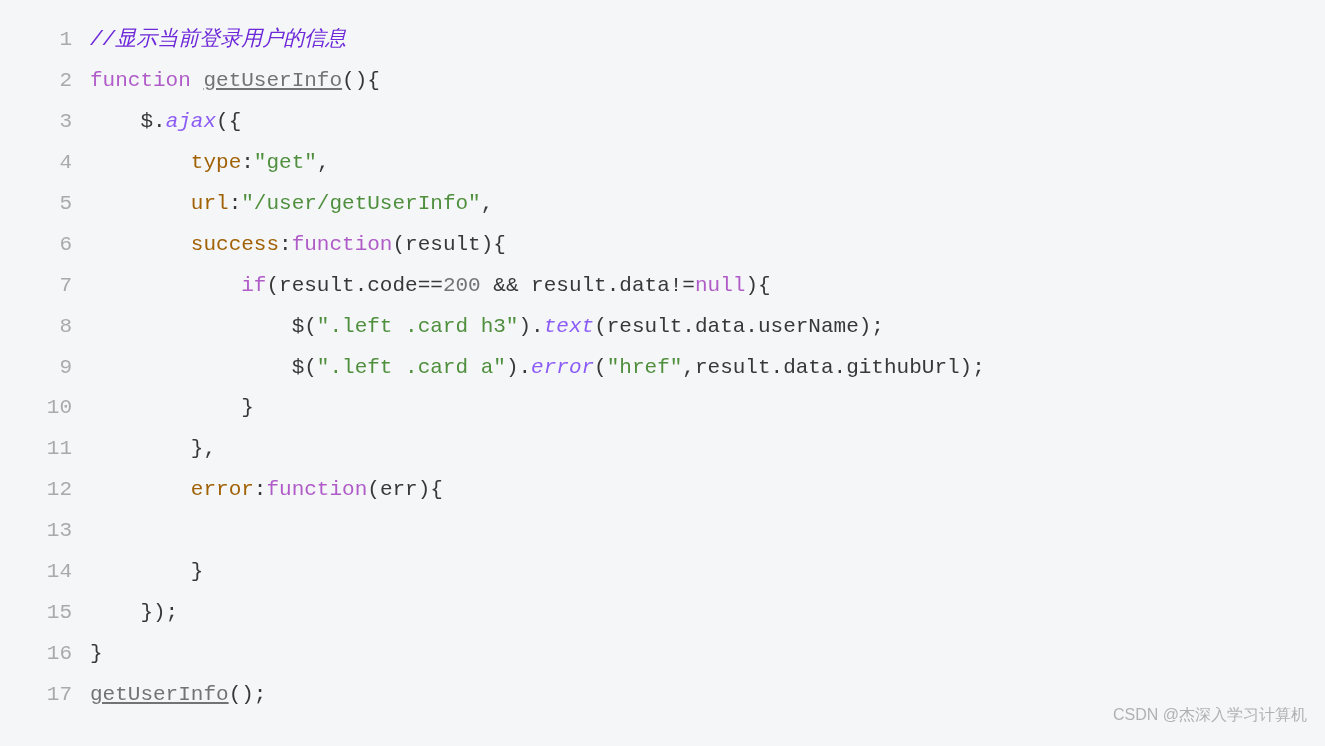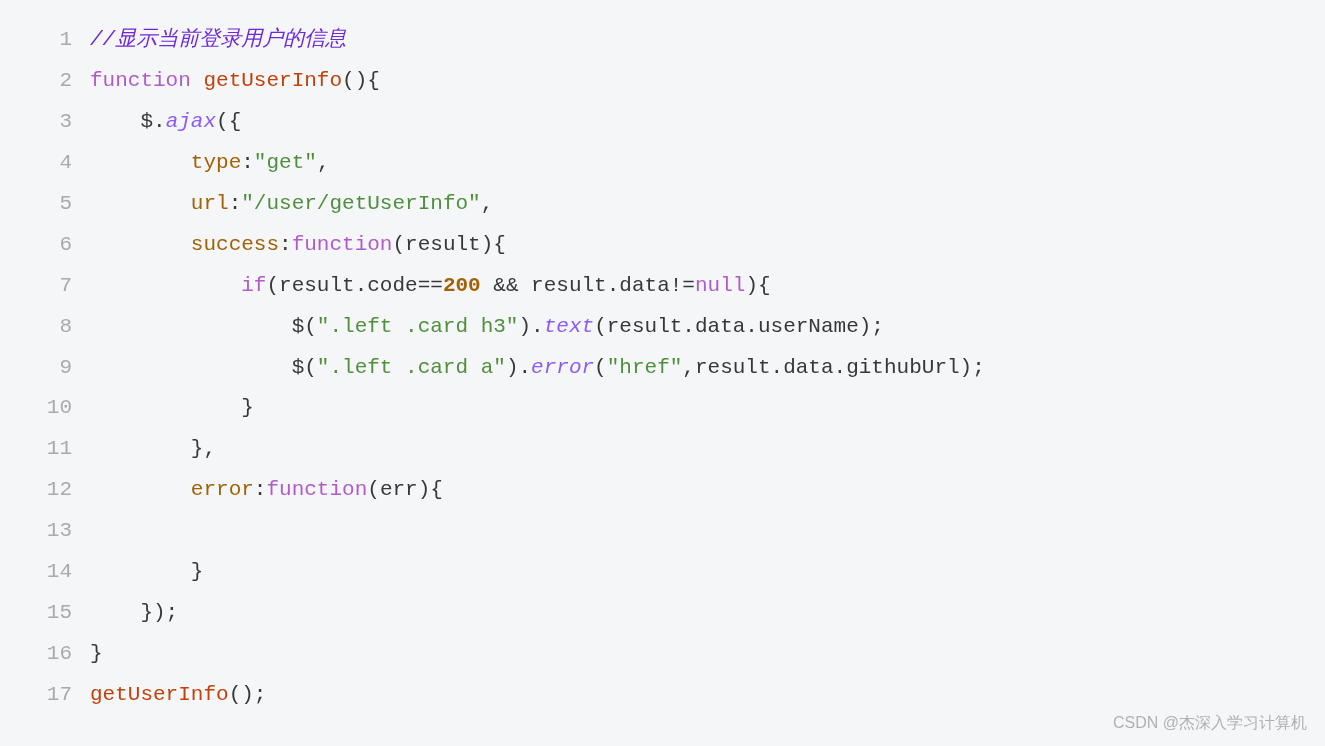--- a/index.html
+++ b/index.html
@@ -32,31 +32,31 @@
       padding: 0;
     }
     .code-content {
       flex: 1;
     }
     .code-line {
       white-space: pre;
     }
     .comment { color: #6d28d9; font-style: italic; }
     .keyword { color: #b05cc8; }
-    .func-name { color: #c2410c; }
+    .func-name { color: #737373; text-decoration: underline; }
     .punct { color: #383838; }
     .prop { color: #a16207; }
     .string { color: #4f8f3e; }
-    .number { color: #a16207; font-weight: bold; }
+    .number { color: #737373; }
     .null { color: #b05cc8; }
     .method { color: #8b5cf6; font-style: italic; }
     .plain { color: #383838; }
     .watermark {
       position: absolute;
-      bottom: 8px;
+      bottom: 16px;
       right: 18px;
       color: rgba(120,120,120,0.55);
       font-size: 16px;
       font-family: Arial, sans-serif;
     }
   </style>
 </head>
 <body>
 
 <div class="code-container">

